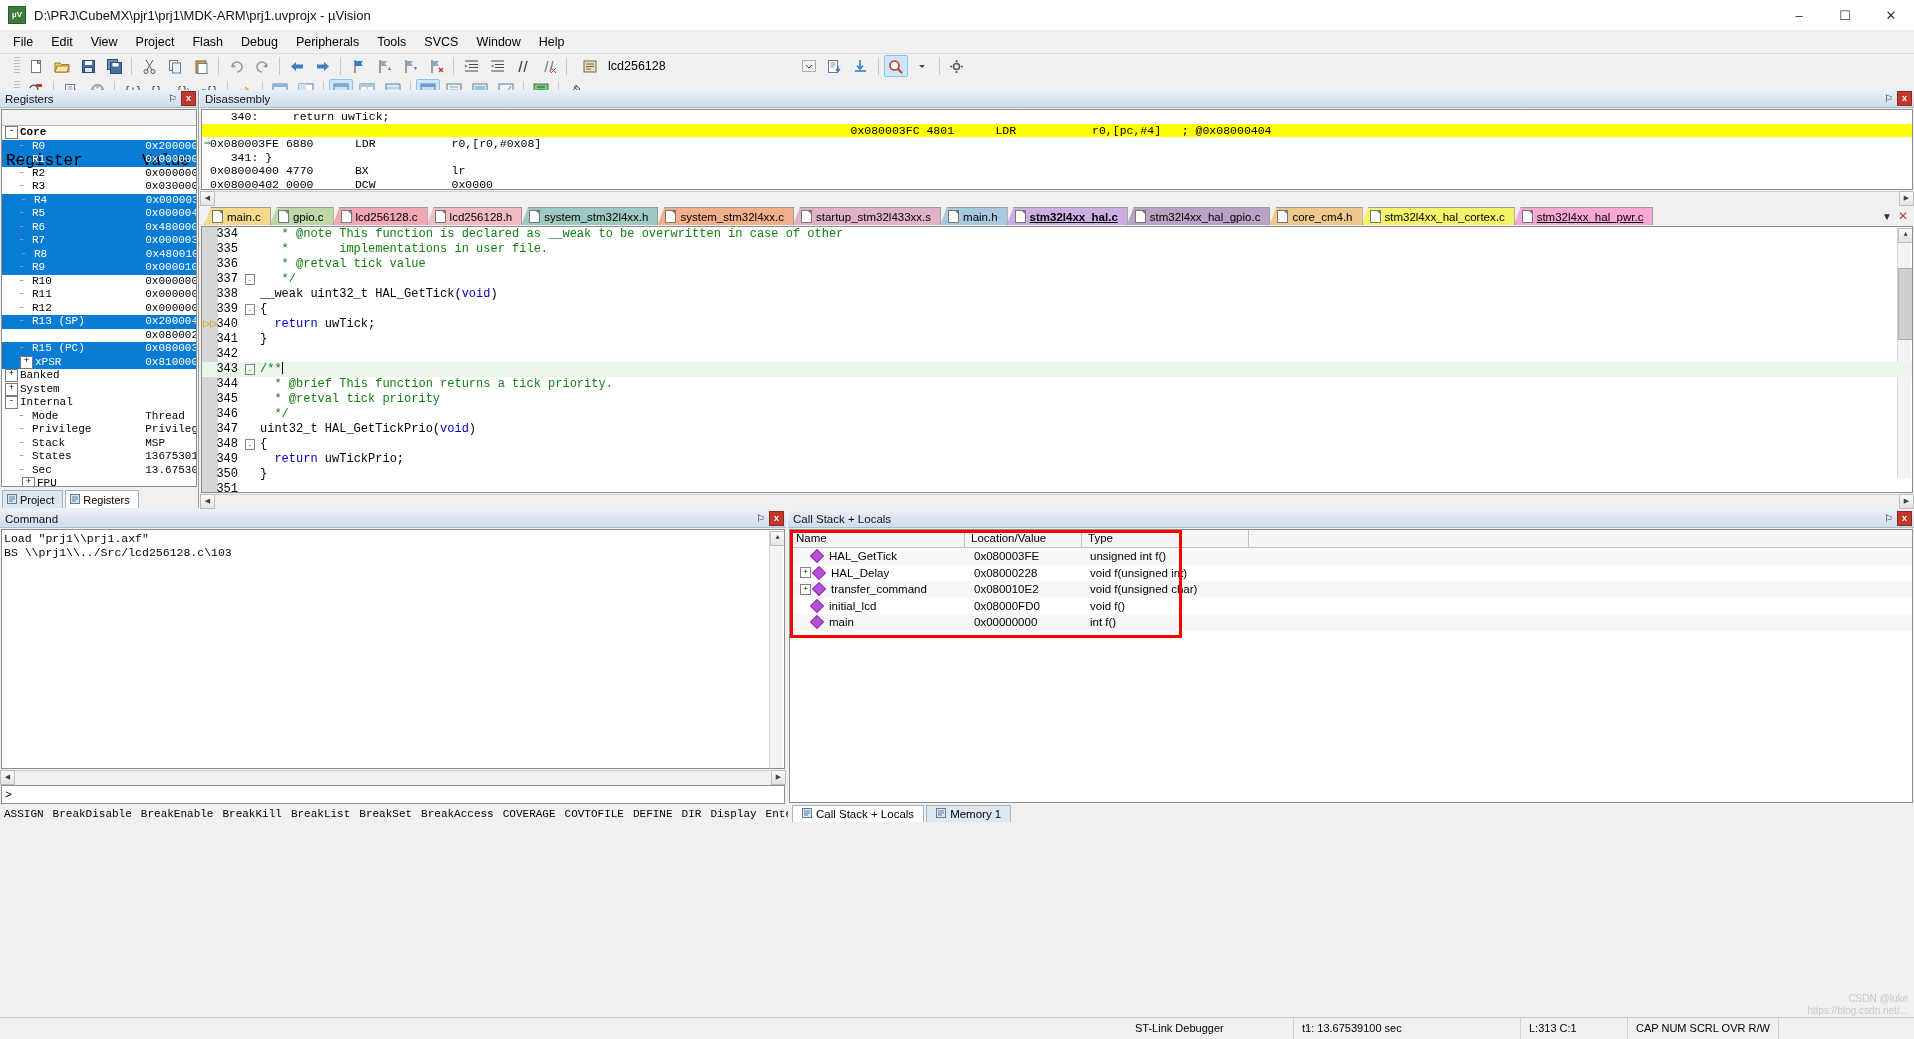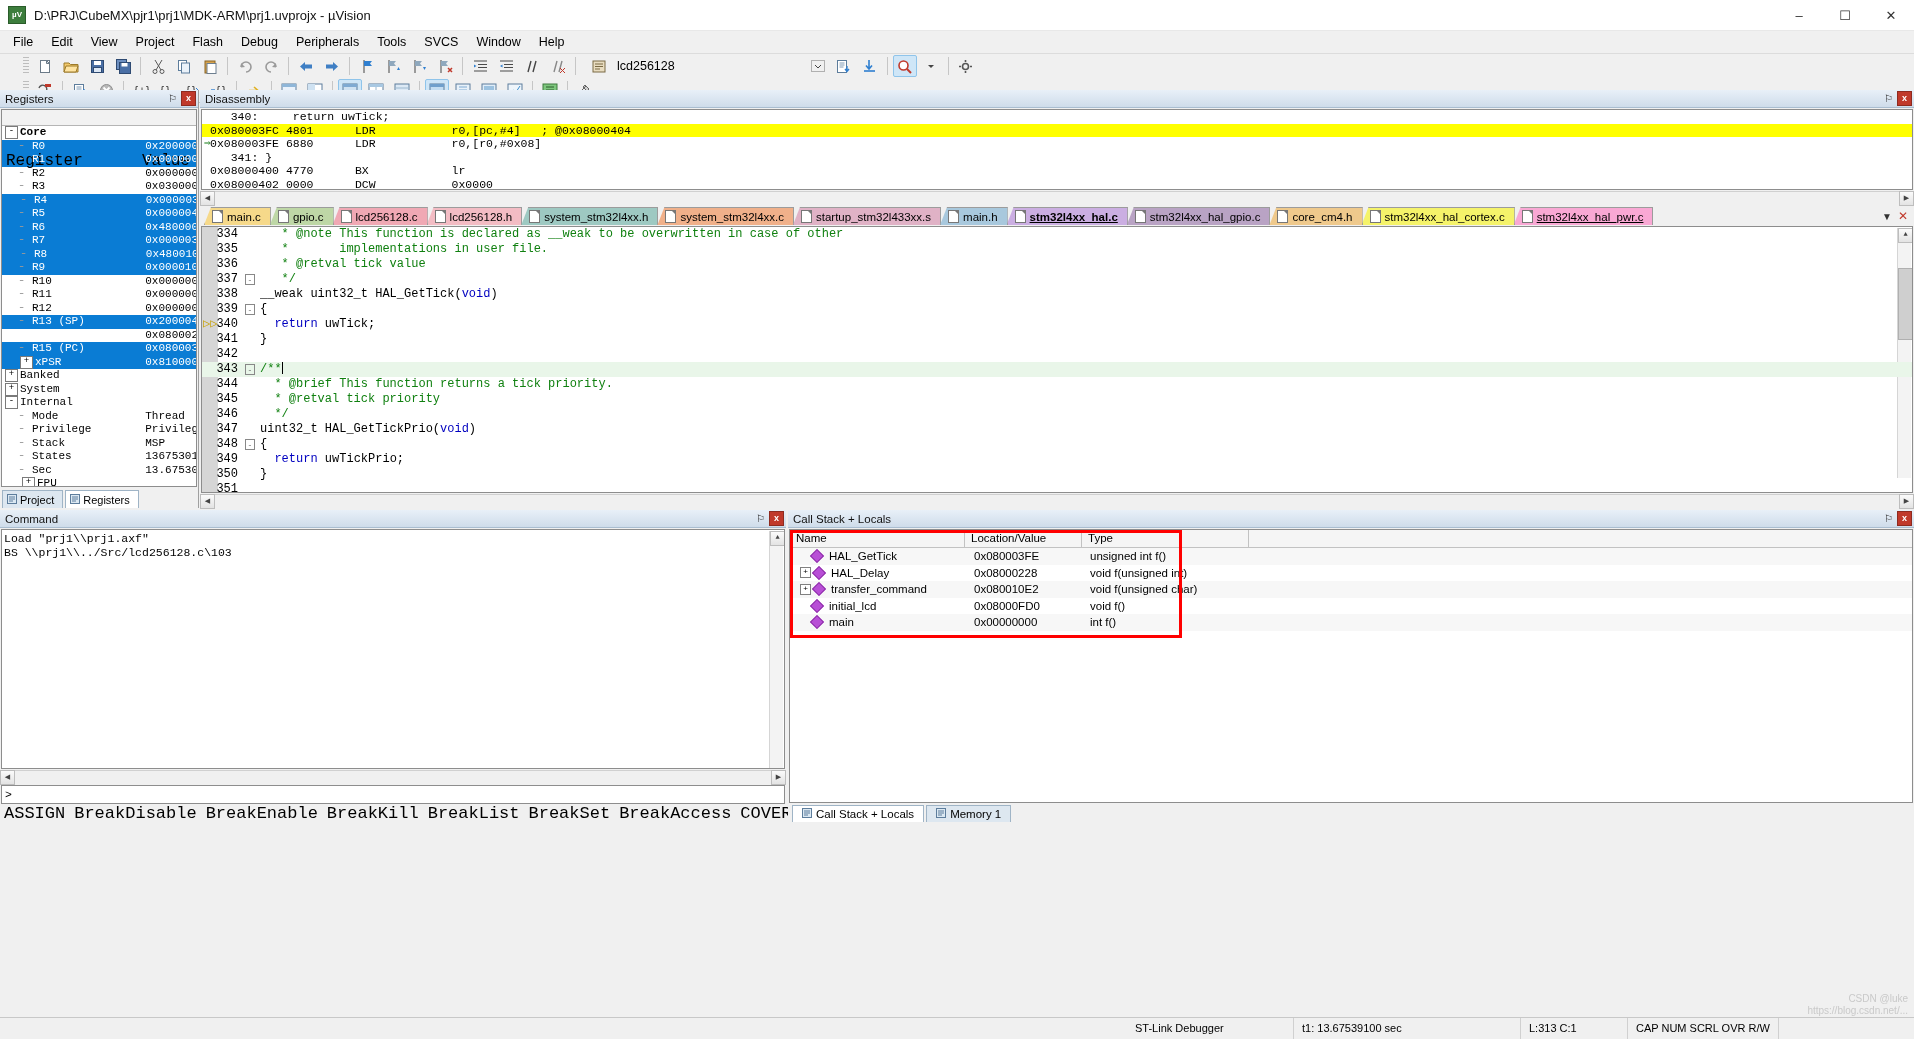--- a/index.html
+++ b/index.html
@@ -18,21 +18,21 @@
            color:#fff;font-size:8px;line-height:16px;text-align:center;font-weight:bold;}
   .tb-title{font-size:13px;color:#111;}
   .tb-btns{margin-left:auto;display:flex;}
   .tb-btn{width:46px;height:30px;display:flex;align-items:center;justify-content:center;font-size:13px;color:#333;}
 
   
   .menubar{height:22px;background:#f0f0f0;display:flex;align-items:center;padding-left:4px;border-bottom:1px solid #dcdcdc;}
   .menu-item{padding:3px 9px;font-size:12.5px;color:#000;cursor:default;}
 
   
-  .toolbar{height:24px;background:#f0f0f0;display:flex;align-items:center;padding-left:20px;}
+  .toolbar{height:24px;background:#f0f0f0;display:flex;align-items:center;padding-left:11px;}
   .toolbar.second{height:24px;border-bottom:1px solid #c6c6c6;}
   .grip{width:6px;height:18px;margin:0 3px;
         background:repeating-linear-gradient(to bottom,#bdbdbd 0 1px,transparent 1px 3px);}
   .tbtn{width:22px;height:20px;margin:0 1px;display:flex;align-items:center;justify-content:center;
         border:1px solid transparent;border-radius:2px;position:relative;}
   .tbtn.on{background:#cfe6f7;border-color:#8fc4ea;}
   .tsep{width:1px;height:18px;background:#c6c6c6;margin:0 4px;}
   .proj-combo{display:flex;align-items:center;gap:5px;margin-left:6px;}
 
   
@@ -106,21 +106,21 @@
   .vs-thumb{position:absolute;top:40px;left:0;width:13px;height:70px;background:#cfcfcf;border:1px solid #b0b0b0;}
 
   
   #command{position:absolute;left:0;top:510px;width:786px;height:312px;background:#f0f0f0;display:flex;flex-direction:column;}
   .cmd-out{flex:1;background:#fff;border:1px solid #8d8d8d;margin:1px;position:relative;overflow:hidden;
            font-family:"Liberation Mono",monospace;font-size:11.5px;padding:2px 0 0 2px;}
   .cmd-line{height:14px;line-height:14px;white-space:pre;}
   .cmd-input{height:17px;background:#fff;border:1px solid #8d8d8d;margin:1px;display:flex;align-items:center;
              font-family:"Liberation Mono",monospace;font-size:11.5px;padding-left:3px;}
   .cmd-keys{height:17px;display:flex;align-items:center;gap:9px;font-family:"Liberation Mono",monospace;
-            font-size:17px;padding-left:4px;}
+            font-size:11px;padding-left:4px;}
 
   
   #callstack{position:absolute;left:788px;top:510px;right:0;height:312px;background:#f0f0f0;display:flex;flex-direction:column;}
   .cs-body{flex:1;background:#fff;border:1px solid #8d8d8d;margin:1px;position:relative;overflow:hidden;font-size:11.5px;}
   .cs-head{display:flex;height:17px;background:#f5f5f5;border-bottom:1px solid #c2c2c2;}
   .cs-head div{line-height:17px;padding-left:6px;border-right:1px solid #c2c2c2;font-size:11.5px;}
   .cs-c1{width:168px;}.cs-c2{width:110px;}.cs-c3{width:160px;}
   .cs-row{display:flex;height:16.5px;line-height:16.5px;}
   .cs-row:nth-child(odd){background:#f7f7f7;}
   .cs-n{width:168px;display:flex;align-items:center;gap:3px;padding-left:10px;}
@@ -621,21 +621,21 @@
     <div class="panel-head">
       <span>Disassembly</span>
       <span class="tools">
         <span class="pin">⚐</span>
         <span class="xbtn">x</span>
       </span>
     </div>
     <div class="dis-body">
       <div id="dis-rows">
           <div class="dis-row" style="position: relative;"><span>   340:     return uwTick;</span></div>
-          <div class="dis-row hl" style="position: relative;"><span>0x080003FC 4801      LDR           r0,[pc,#4]   ; @0x08000404</span></div>
+          <div class="dis-row hl" style="position: relative; text-align: center;"><span>0x080003FC 4801      LDR           r0,[pc,#4]   ; @0x08000404</span></div>
           <div class="dis-row" style="position: relative;"><span class="dis-arrow">⇒</span><span>0x080003FE 6880      LDR           r0,[r0,#0x08]</span></div>
           <div class="dis-row" style="position: relative;"><span>   341: }</span></div>
           <div class="dis-row" style="position: relative;"><span>0x08000400 4770      BX            lr</span></div>
           <div class="dis-row" style="position: relative;"><span>0x08000402 0000      DCW           0x0000</span></div>
         </div>
     </div>
     <div class="hscroll">
       <div class="hs-arrow">◀</div>
       <div class="hs-track"></div>
       <div class="hs-arrow">▶</div>

